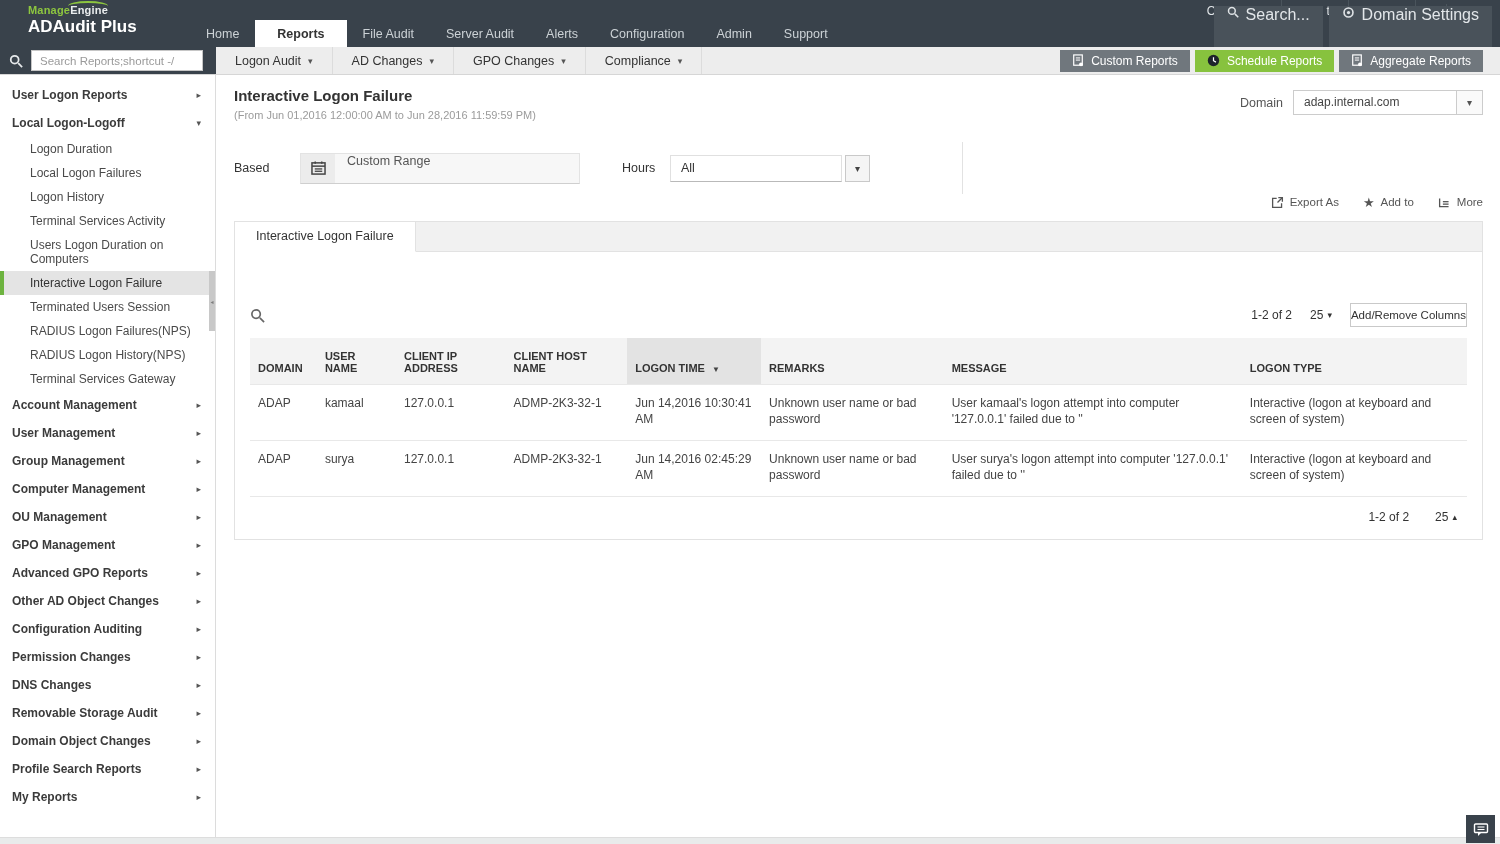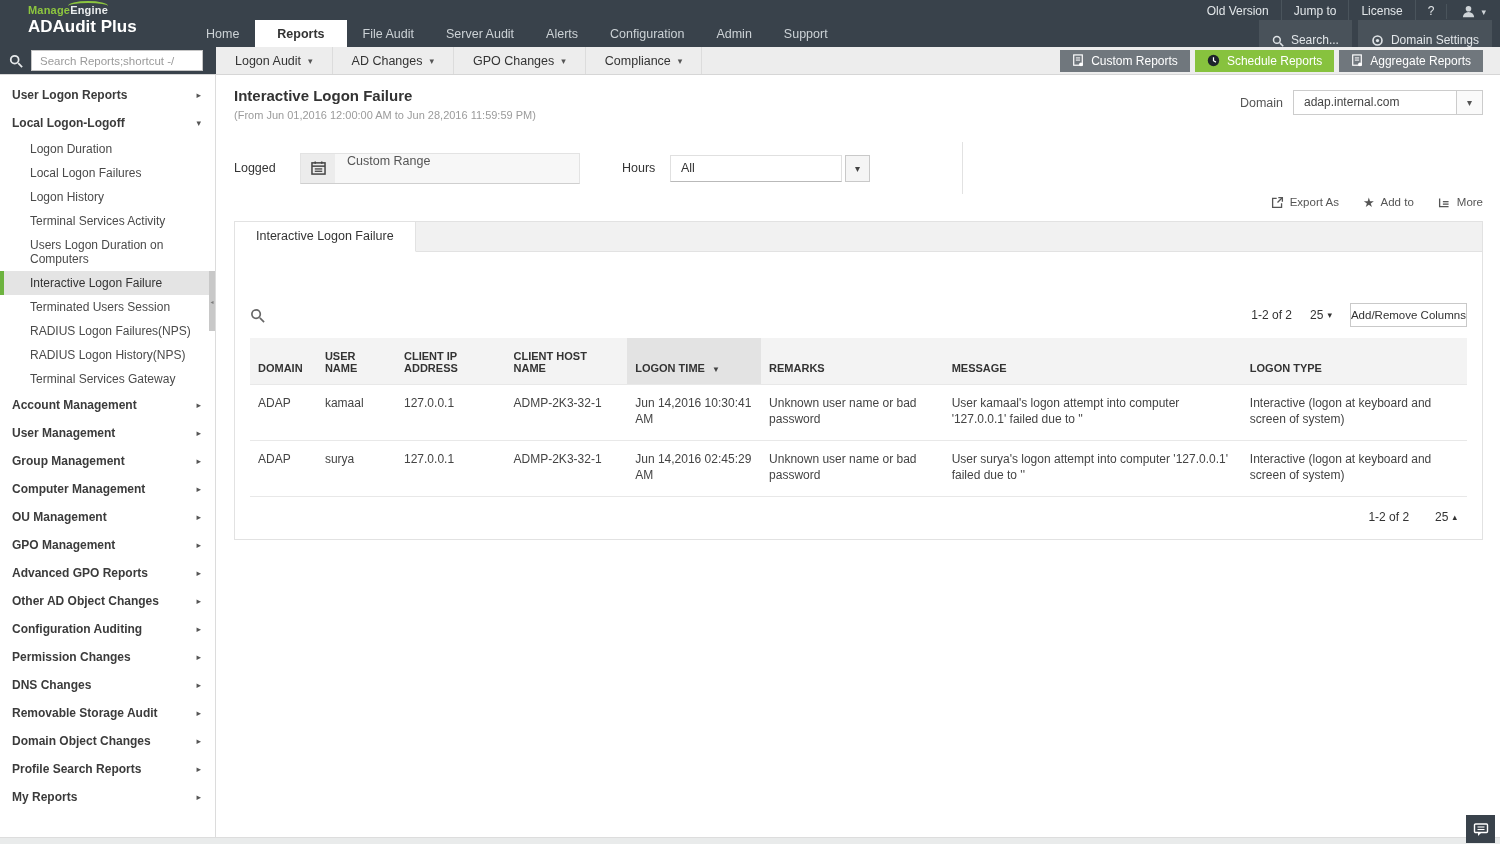--- a/index.html
+++ b/index.html
@@ -20,22 +20,22 @@
   .u-item { color:#e2e6e9; font-size:12px; padding:13px 12px; line-height:23px; cursor:pointer; }
   .u-item + .u-item { border-left:1px solid #4a545c; }
   .u-avatar { display:flex; align-items:center; gap:5px; padding:0 4px 0 14px;
     border-left:1px solid #4a545c; cursor:pointer; }
   .u-avatar .car { color:#cfd4d8; font-size:9px; }
   .navrow { position:absolute; left:190px; right:0; bottom:0; height:25px;
     display:flex; align-items:flex-end; }
   .nav-item { color:#ccd2d6; font-size:12.5px; padding:5px 16px 6px; cursor:pointer; white-space:nowrap; }
   .nav-item.active { background:#fff; color:#333; font-weight:bold; padding:7px 22px 6px;margin-top:40px; }
   .nav-right { margin-left:auto; display:flex; gap:6px; padding-right:8px; align-items:flex-end; }
-  .dk-btn { background:#49525a; color:#e2e6e9; font-size:12px; height:27px; padding:0 13px;
-    display:flex; align-items:flex-end; gap:7px; cursor:pointer; }
+  .dk-btn { background:#49525a; color:#e2e6e9; font-size:16px; height:41px; padding:0 13px;
+    display:flex; align-items:flex-start; gap:7px; cursor:pointer; }
 
   
   .subbar { height:28px; background:#ededed; border-bottom:1px solid #d6d6d6; display:flex; }
   .search-seg { width:216px; background:#39424b; display:flex; align-items:center; padding-left:9px; gap:8px; }
   .search-seg input { width:172px; height:21px; border:1px solid #c6c6c6; font-size:11.5px;
     padding:0 8px; color:#666; font-family:inherit; outline:none; }
   .search-seg input::placeholder { color:#9a9a9a; }
   .menu-item { display:flex; align-items:center; gap:7px; padding:0 19px; font-size:12.5px;
     color:#333; cursor:pointer; border-right:1px solid #dcdcdc; }
   .menu-item .car { font-size:9px; color:#555; }
@@ -324,21 +324,21 @@
         <div class="domain-ctl">
           <span class="domain-lbl">Domain</span>
           <span class="domain-box">
             <span class="domain-val">adap.internal.com</span>
             <span class="domain-chev">▾</span>
           </span>
         </div>
       </div>
 
       <div class="filter-row">
-        <span class="f-lbl period">Logged</span>
+        <span class="f-lbl period">Based</span>
         <span class="period-box">
           <span class="cal-seg">
             <svg width="15" height="14" viewBox="0 0 16 15">
               <rect x="1" y="2" width="14" height="12" fill="none" stroke="#444" stroke-width="1.6"></rect>
               <line x1="1" y1="5.5" x2="15" y2="5.5" stroke="#444" stroke-width="1.6"></line>
               <line x1="4.5" y1="0.5" x2="4.5" y2="3" stroke="#444" stroke-width="1.6"></line>
               <line x1="11.5" y1="0.5" x2="11.5" y2="3" stroke="#444" stroke-width="1.6"></line>
               <line x1="4" y1="8.5" x2="12" y2="8.5" stroke="#444" stroke-width="1.4"></line>
               <line x1="4" y1="11" x2="12" y2="11" stroke="#444" stroke-width="1.4"></line>
             </svg>

